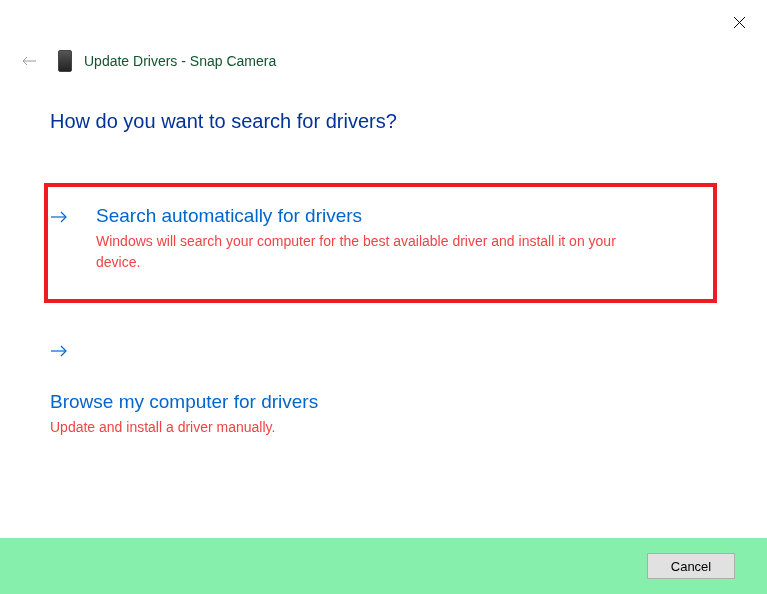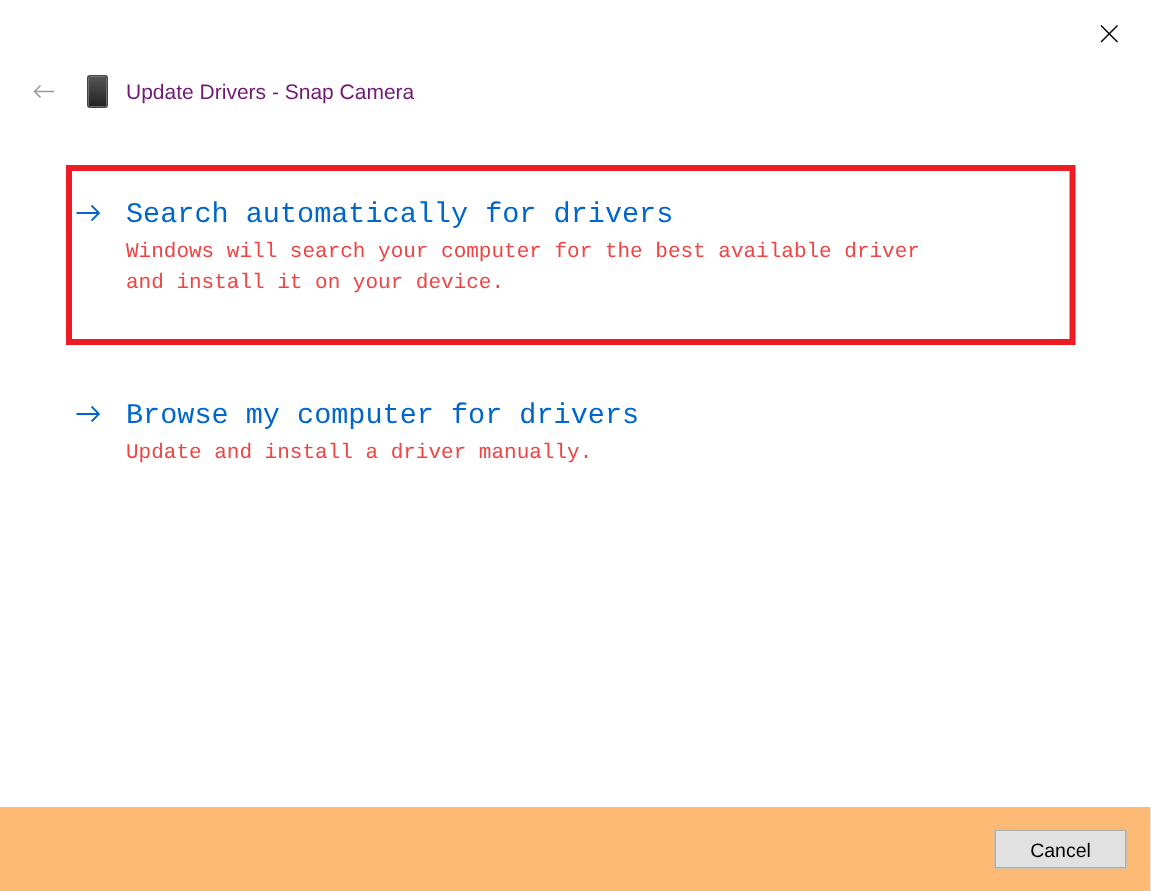--- a/index.html
+++ b/index.html
@@ -49,40 +49,39 @@
     .device-icon {
       width: 14px;
       height: 22px;
       background: linear-gradient(#555, #222);
       border: 1px solid #444;
       border-radius: 2px;
       margin-left: 8px;
     }
     .header-title {
       font-size: 14px;
-      color: #701a75;
+      color: #14532d;
     }
     .content {
       position: absolute;
       top: 110px;
       left: 50px;
       right: 50px;
     }
     .question {
       font-size: 20px;
       color: #003399;
       margin-bottom: 50px;
     }
     .option {
       display: flex;
       align-items: flex-start;
-      gap: 16px;
+      gap: 28px;
       padding: 6px 0 14px 0;
       cursor: pointer;
-      font-family: Liberation Mono, monospace;
     }
     .option-arrow {
       color: #0066cc;
       font-size: 18px;
       margin-top: 3px;
       width: 18px;
       flex-shrink: 0;
     }
     .option-text {
       flex: 1;
@@ -99,32 +98,33 @@
       max-width: 560px;
     }
     .highlight-box {
       border: 4px solid #ed1c24;
       padding: 12px 6px 12px 2px;
       margin-left: -6px;
       margin-bottom: 30px;
     }
     .option-spacer {
       margin-top: 18px;
+      flex-direction: column;
     }
     .footer {
       position: absolute;
       bottom: 0;
       left: 0;
       right: 0;
       height: 56px;
-      background: #fdba74;
+      background: #86efac;
       display: flex;
       align-items: center;
       justify-content: flex-end;
-      padding-right: 16px;
+      padding-right: 32px;
     }
     .cancel-btn {
       width: 88px;
       height: 26px;
       background: #e1e1e1;
       border: 1px solid #adadad;
       font-size: 13px;
       font-family: inherit;
       cursor: pointer;
       display: flex;
@@ -147,20 +147,21 @@
     <svg width="16" height="12" viewBox="0 0 16 12">
       <line x1="2" y1="6" x2="15" y2="6" stroke="#999" stroke-width="1"></line>
       <polyline points="6,2 2,6 6,10" fill="none" stroke="#999" stroke-width="1"></polyline>
     </svg>
   </div>
   <div class="device-icon"></div>
   <div class="header-title">Update Drivers - Snap Camera</div>
 </div>
 
 <div class="content">
+  <div class="question">How do you want to search for drivers?</div>
 
   <div class="highlight-box">
     <div class="option">
       <div class="option-arrow">
         <svg width="18" height="14" viewBox="0 0 18 14">
           <line x1="1" y1="7" x2="16" y2="7" stroke="#0066cc" stroke-width="1.2"></line>
           <polyline points="11,2 16,7 11,12" fill="none" stroke="#0066cc" stroke-width="1.2"></polyline>
         </svg>
       </div>
       <div class="option-text">

